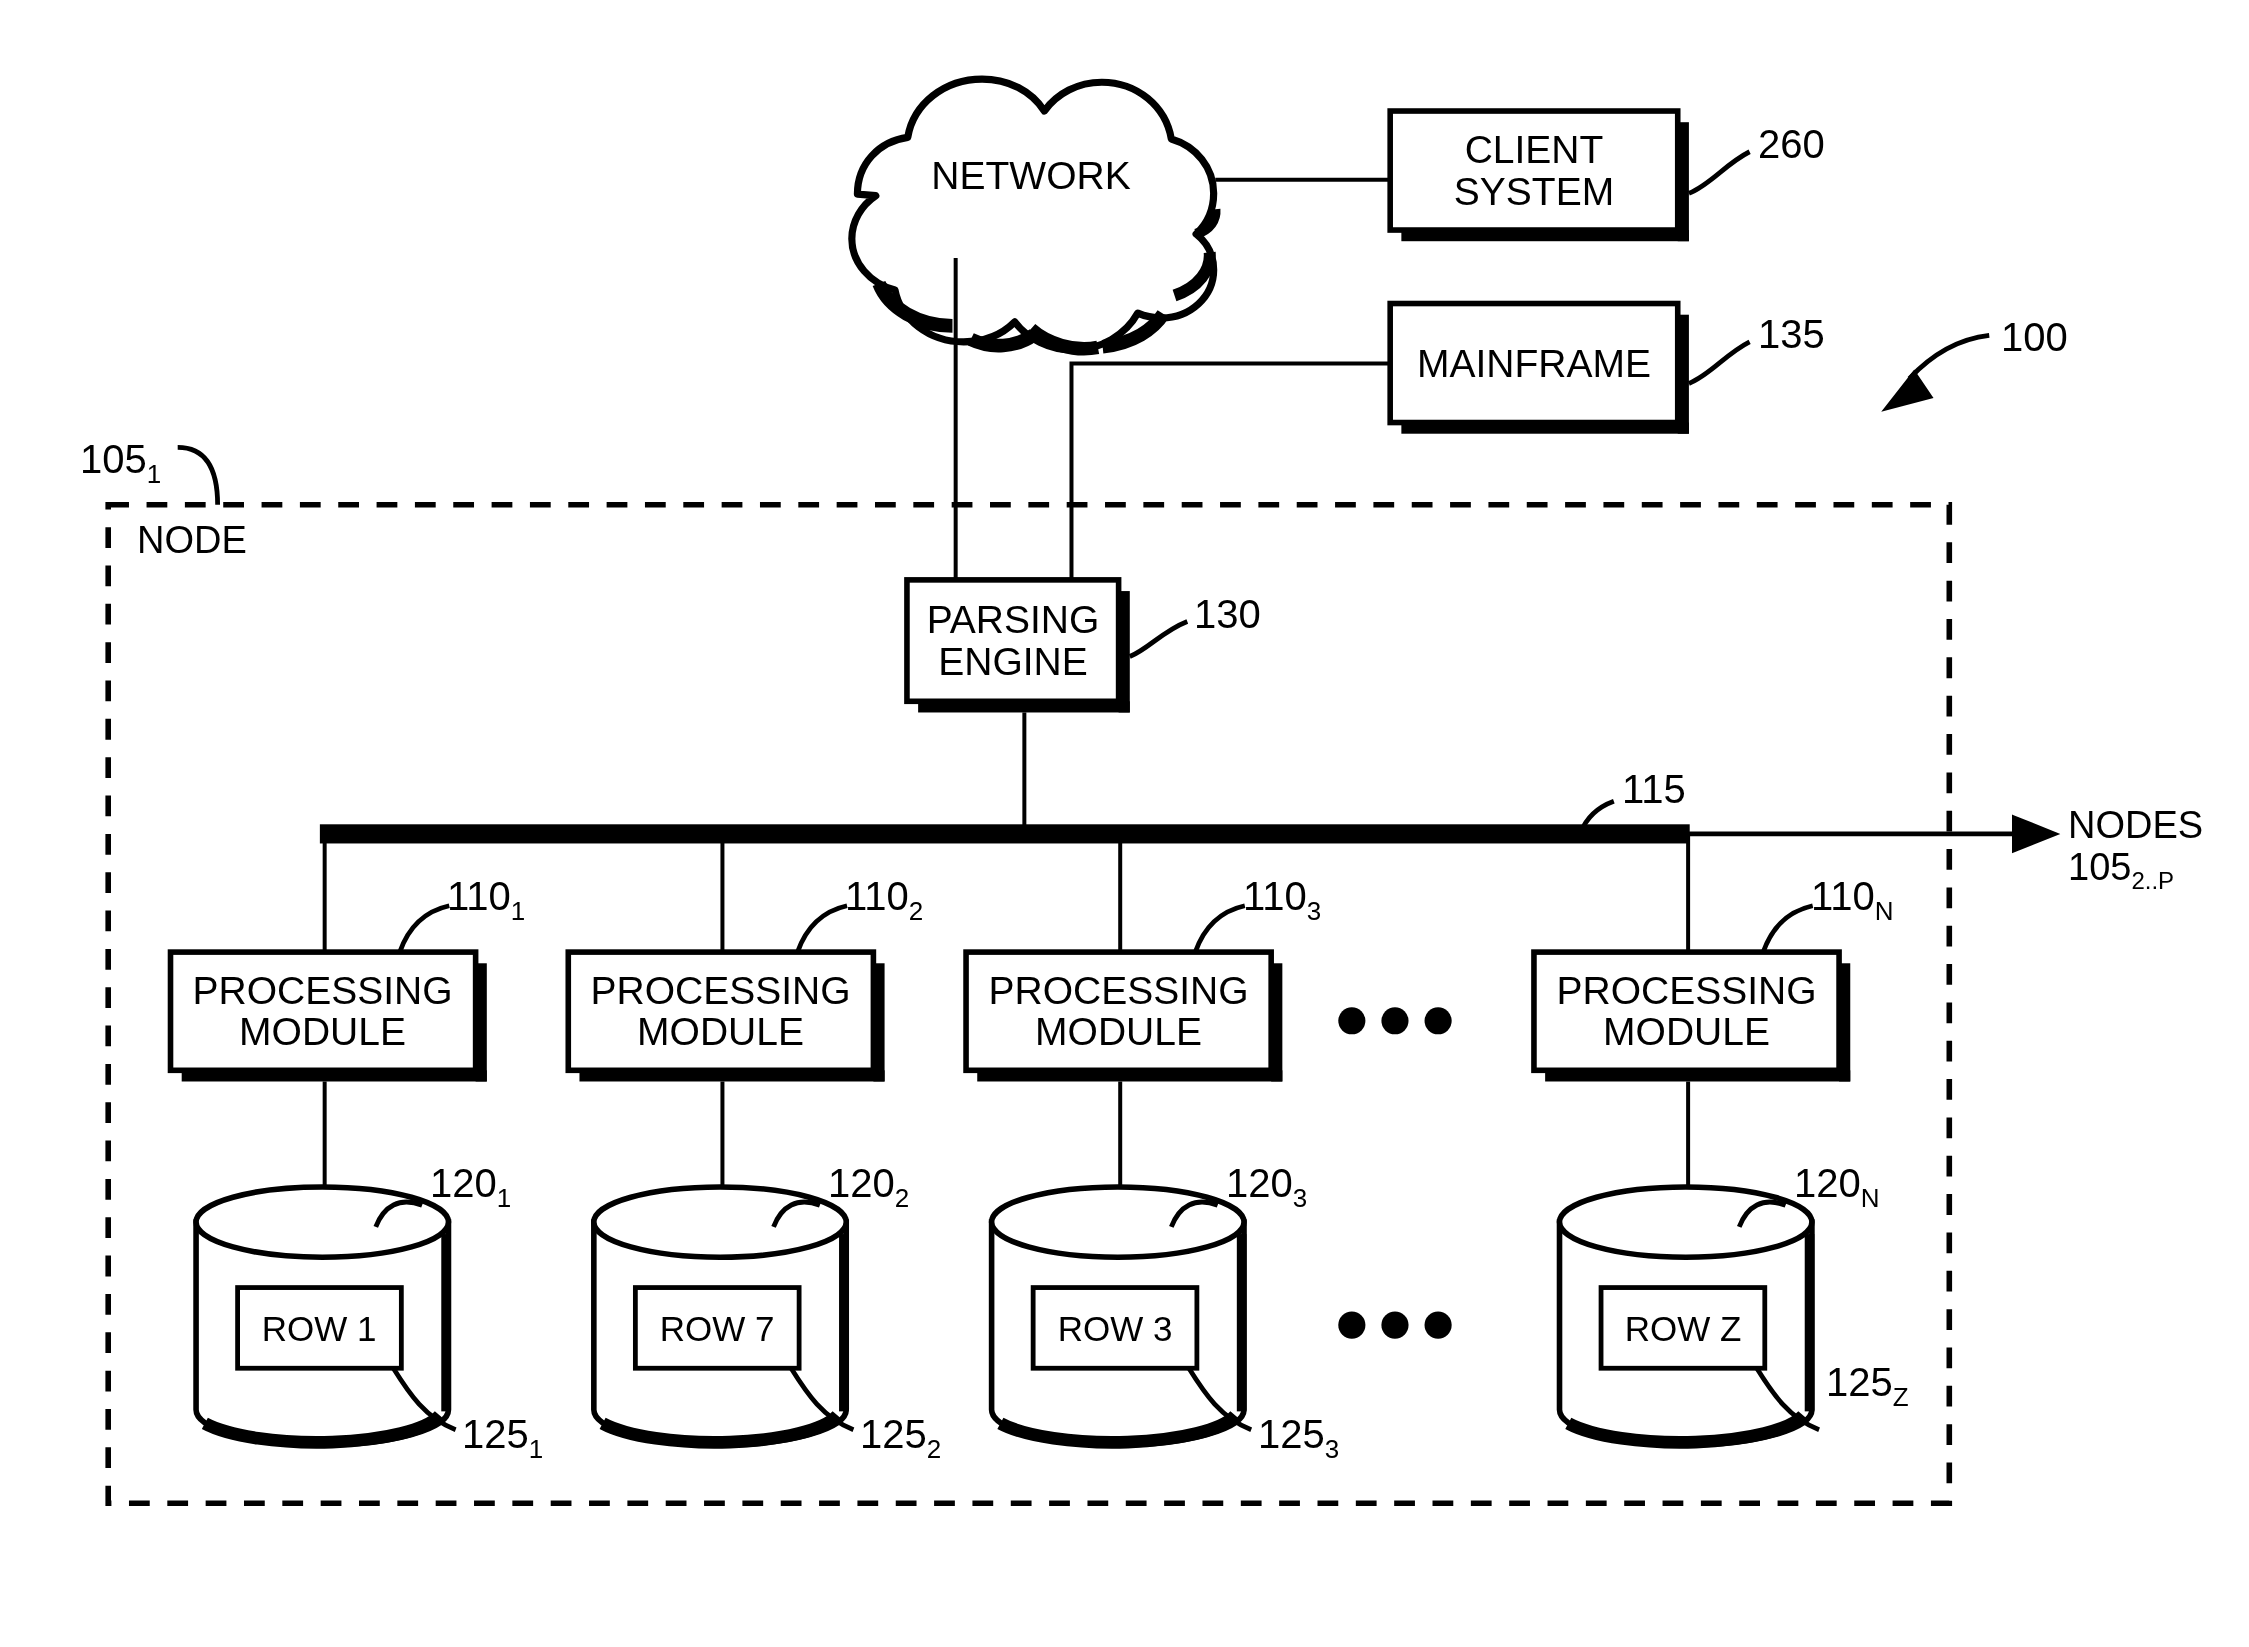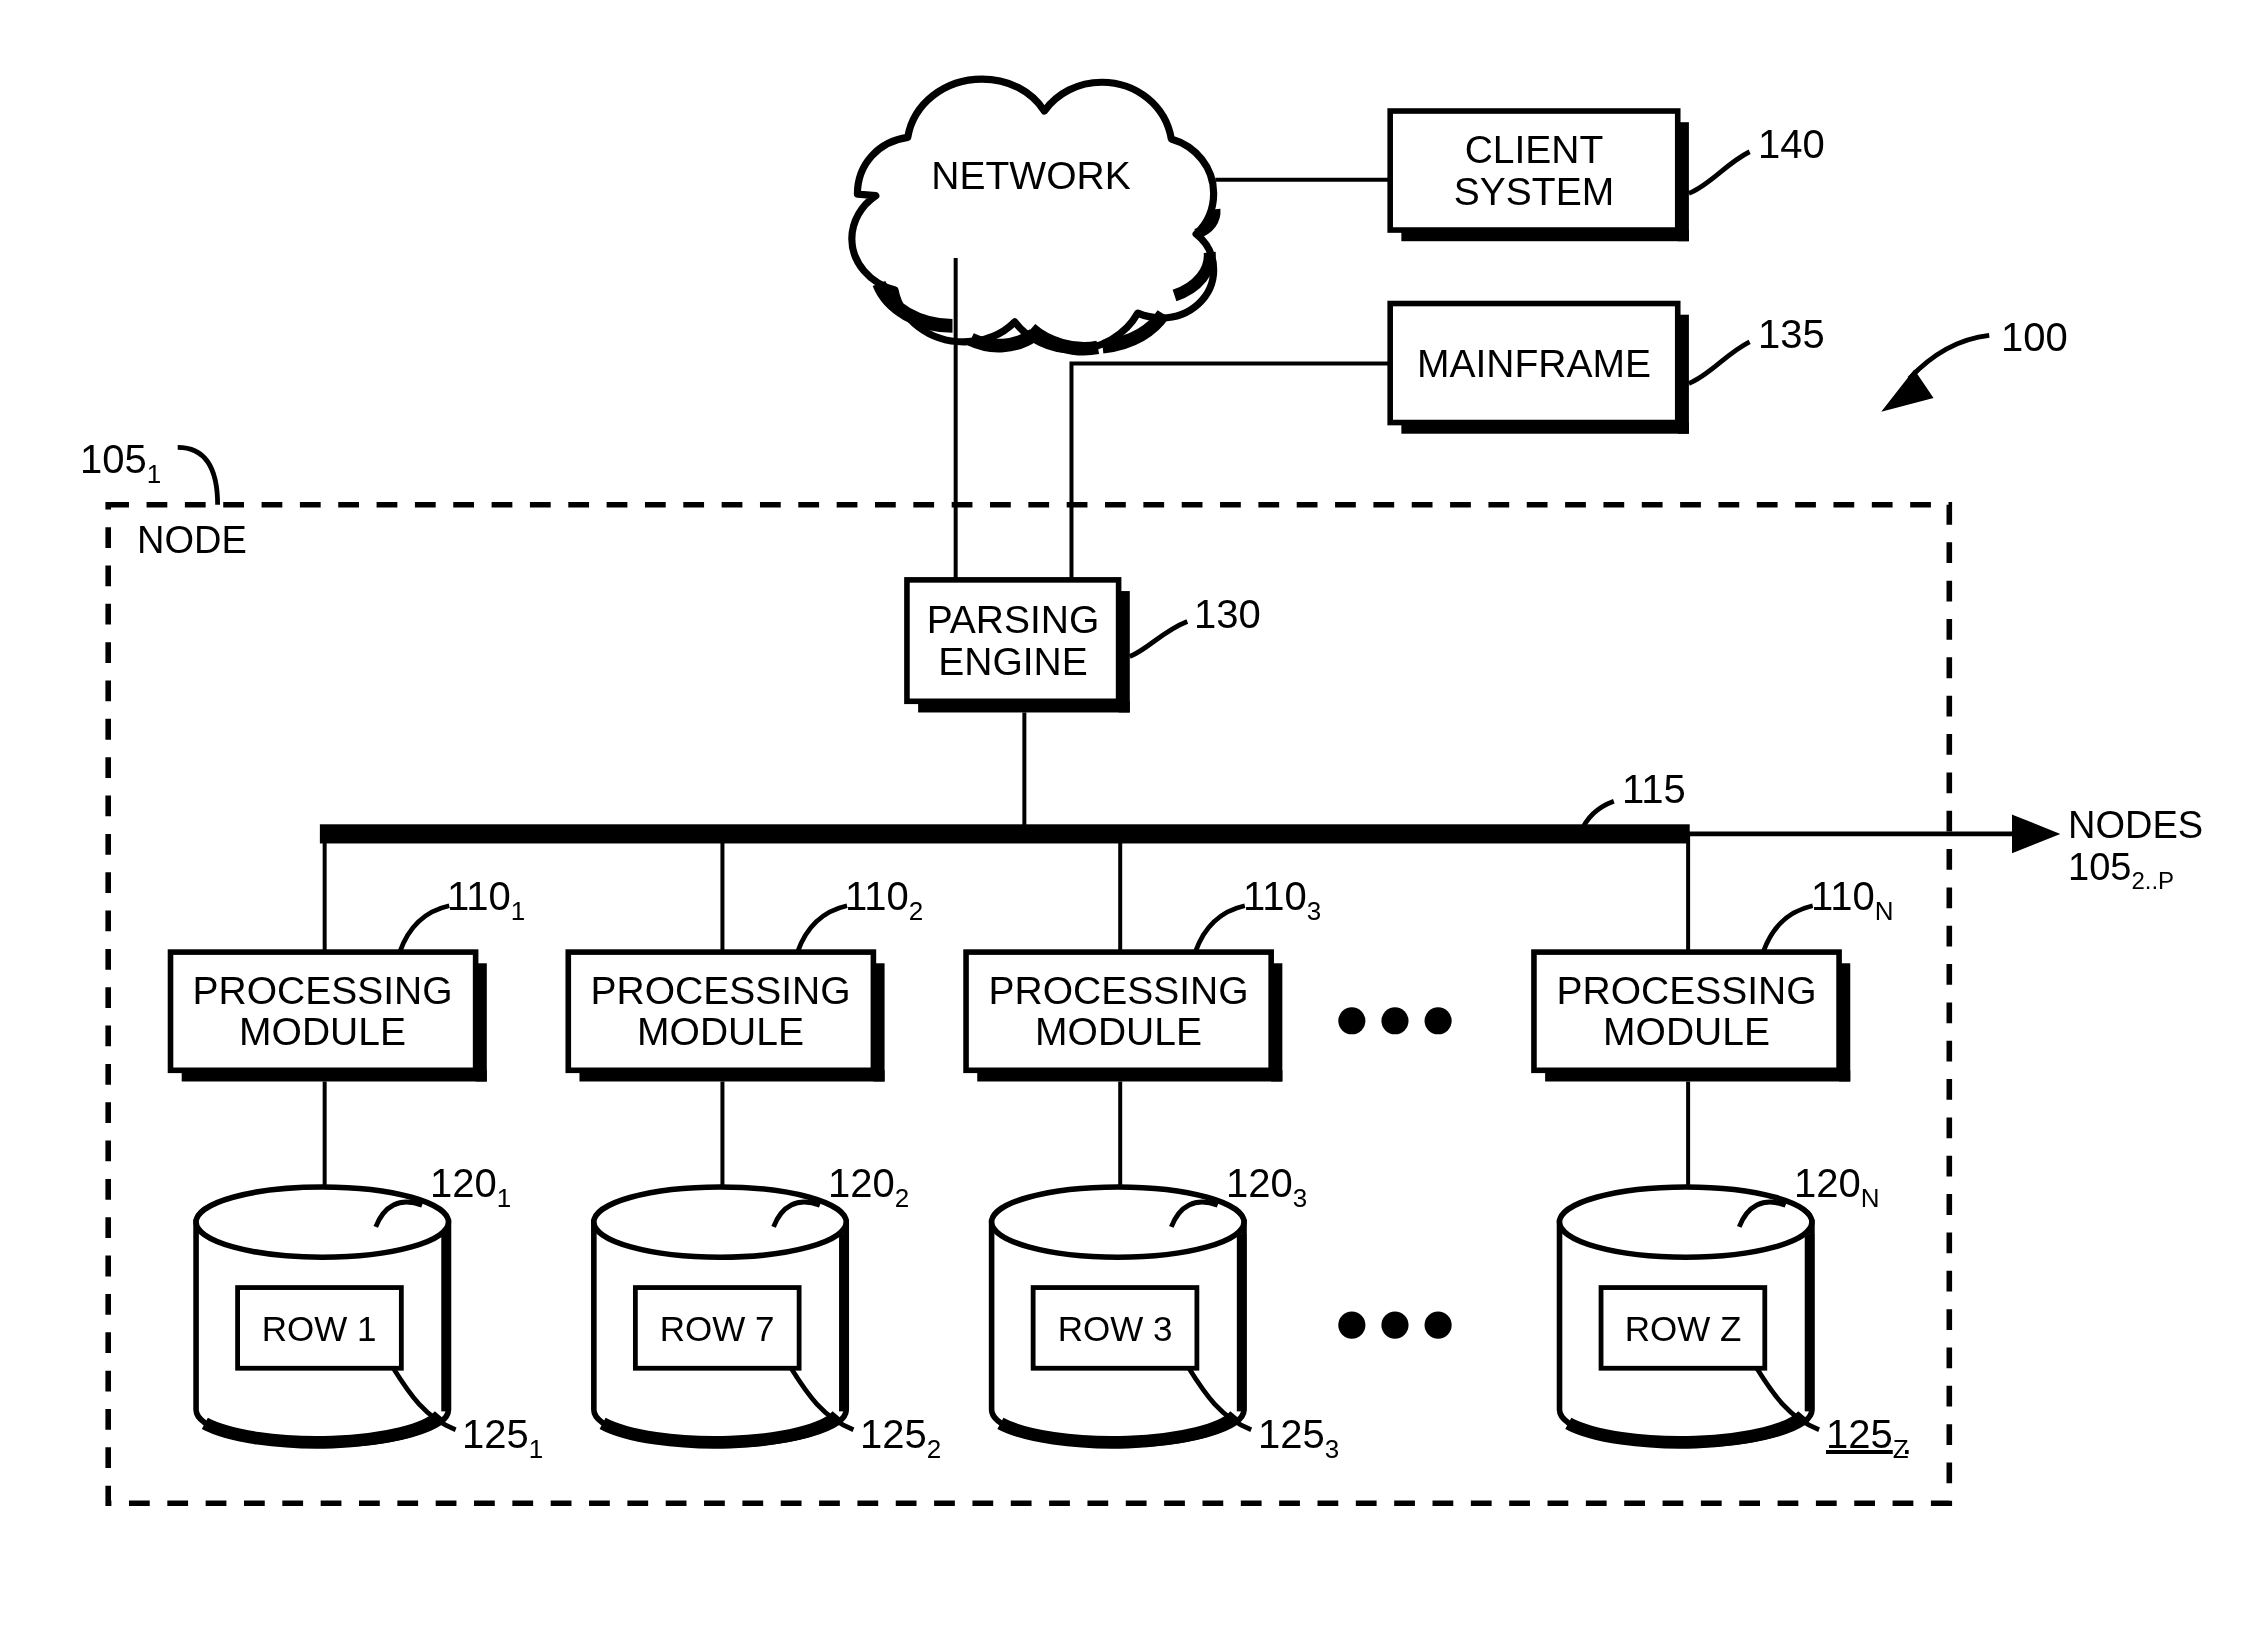--- a/index.html
+++ b/index.html
@@ -187,21 +187,21 @@
     </g>
   </g>
 </svg>
 
 <div class="boxtext" style="left:1390px;top:111px;width:288px;height:119px;flex-direction:column;">
   <span class="bigtxt">CLIENT</span>
   <span class="bigtxt">SYSTEM</span>
 </div>
 
 <div class="boxtext bigtxt" style="left:863px;top:148px;width:336px;height:56px;">NETWORK</div>
-<div class="lbl ref" style="left:1758px;top:124px;">140</div>
+<div class="lbl ref" style="left:1758px;top:124px;">260</div>
 
 <div class="boxtext bigtxt" style="left:1390px;top:304px;width:288px;height:119px;">MAINFRAME</div>
 <div class="lbl ref" style="left:1758px;top:314px;">135</div>
 
 <div class="lbl ref" style="left:2001px;top:317px;text-align:center;">100</div>
 
 <div class="lbl ref" style="left:80px;top:409px;margin-top:30px;">
   <span>105</span><span class="sub">1</span>
 </div>
 
@@ -270,18 +270,18 @@
 
 <div class="lbl ref" style="left:462px;top:1414px;">
   <span>125</span><span class="sub">1</span>
 </div>
 <div class="lbl ref" style="left:860px;top:1414px;">
   <span>125</span><span class="sub">2</span>
 </div>
 <div class="lbl ref" style="left:1258px;top:1414px;">
   <span>125</span><span class="sub">3</span>
 </div>
-<div class="lbl ref" style="left:1826px;top:1414px;text-decoration:underline;">
+<div class="lbl ref" style="left:1826px;top:1362px;">
   <span>125</span><span class="sub">Z</span>
 </div>
 
 </div>
 
 
 </body></html>

